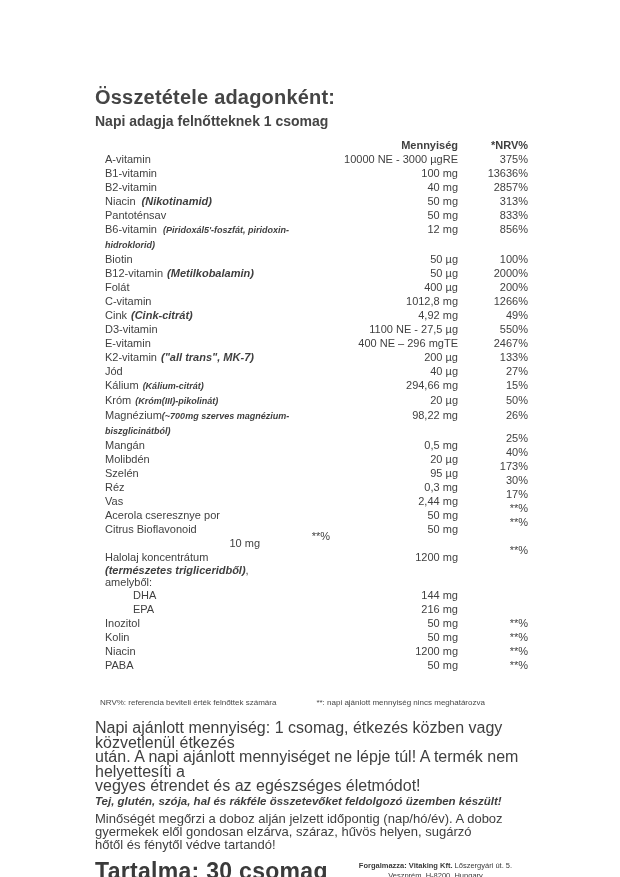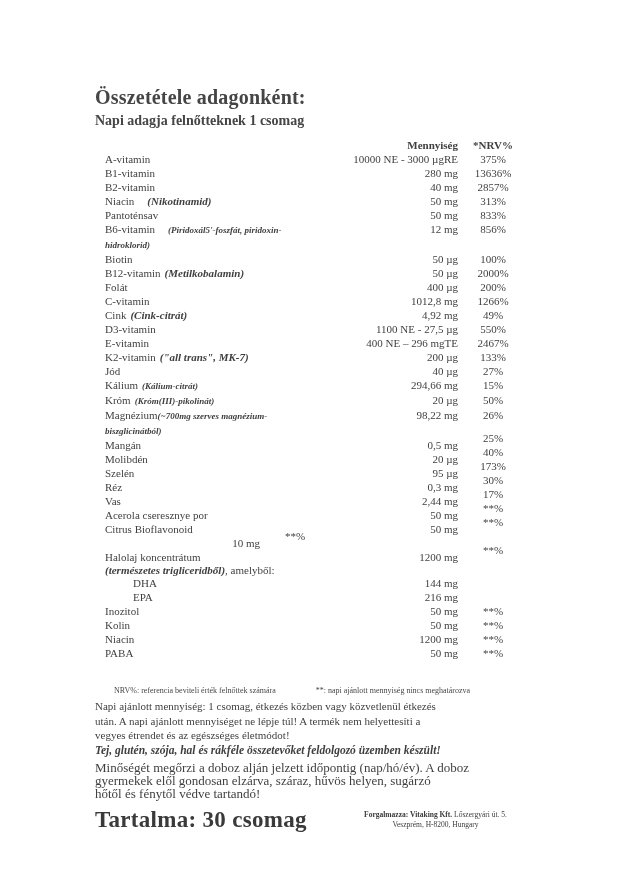--- a/index.html
+++ b/index.html
@@ -1,40 +1,40 @@
 <!DOCTYPE html>
 <html><head>
 <meta charset="utf-8">
 <style>
   html,body{margin:0;padding:0;background:#ffffff;}
   .page{
     width:620px;height:877px;background:#ffffff;position:relative;overflow:hidden;
-    font-family:Liberation Serif, serif;color:#3f3f3f;
+    font-family:Liberation Sans, sans-serif;color:#3f3f3f;
   }
   .content{position:absolute;left:95px;top:86px;width:433px;}
   .title{font-size:20px;font-weight:bold;margin:0;color:#454545;letter-spacing:.2px;}
   .subtitle{font-size:14px;font-weight:bold;margin:4px 0 0 0;color:#454545;}
   .ingredient-table{margin-top:9px;width:433px;}
   .t-head{display:flex;font-size:11px;font-weight:bold;line-height:14px;}
   .t-row{display:flex;font-size:11px;line-height:14px;align-items:flex-start;}
   .t-name{flex:1;padding-left:10px;min-width:0;}
   .t-name.indent{padding-left:38px;}
   .t-amt{width:165px;text-align:right;white-space:nowrap;}
-  .t-nrv{width:70px;text-align:center;white-space:nowrap;}
+  .t-nrv{width:70px;text-align:right;white-space:nowrap;}
   .nt{font-weight:bold;font-style:italic;margin-left:4px;}
   .nt.small{font-size:9px;}
-  .nt.wide{margin-left:13px;}
+  .nt.wide{margin-left:6px;}
   .nt.none{margin-left:0;}
   .nline2{line-height:12px;}
   .nline2 .rest{font-weight:normal;font-style:normal;}
   .nrv-off{position:relative;top:-7px;display:inline-block;}
   .footnotes{display:flex;margin-top:26px;font-size:8px;line-height:10px;color:#474747;}
-  .fn-left{margin-left:19px;}
+  .fn-left{margin-left:5px;}
   .fn-right{margin-left:40px;}
-  .para{margin-top:3px;font-size:11px;line-height:14.5px;width:430px;}
+  .para{margin-top:13px;font-size:16px;line-height:14.5px;width:430px;}
   .allergen{font-size:11.5px;line-height:14.5px;font-weight:bold;font-style:italic;margin-top:0;}
   .storage{margin-top:4px;font-size:13px;line-height:13px;}
   .footer{display:flex;align-items:flex-start;margin-top:7px;width:433px;}
   .contents-label{font-size:23px;font-weight:bold;color:#3a3a3a;letter-spacing:.3px;white-space:nowrap;}
   .distributor{margin-left:auto;width:185px;text-align:center;font-size:7.5px;line-height:9.5px;color:#3a3a3a;margin-top:3px;}
   .dist-bold{font-weight:bold;}
 </style>
 </head>
 <body>
 
@@ -55,21 +55,21 @@
             <div class="t-name">
               <div class="nline"><span class="nm">A-vitamin</span></div>
             </div>
             <div class="t-amt">10000 NE - 3000 µgRE</div>
             <div class="t-nrv"><span>375%</span></div>
           </div>
           <div class="t-row">
             <div class="t-name">
               <div class="nline"><span class="nm">B1-vitamin</span></div>
             </div>
-            <div class="t-amt">280 mg</div>
+            <div class="t-amt">100 mg</div>
             <div class="t-nrv"><span>13636%</span></div>
           </div>
           <div class="t-row">
             <div class="t-name">
               <div class="nline"><span class="nm">B2-vitamin</span></div>
             </div>
             <div class="t-amt">40 mg</div>
             <div class="t-nrv"><span>2857%</span></div>
           </div>
           <div class="t-row">

